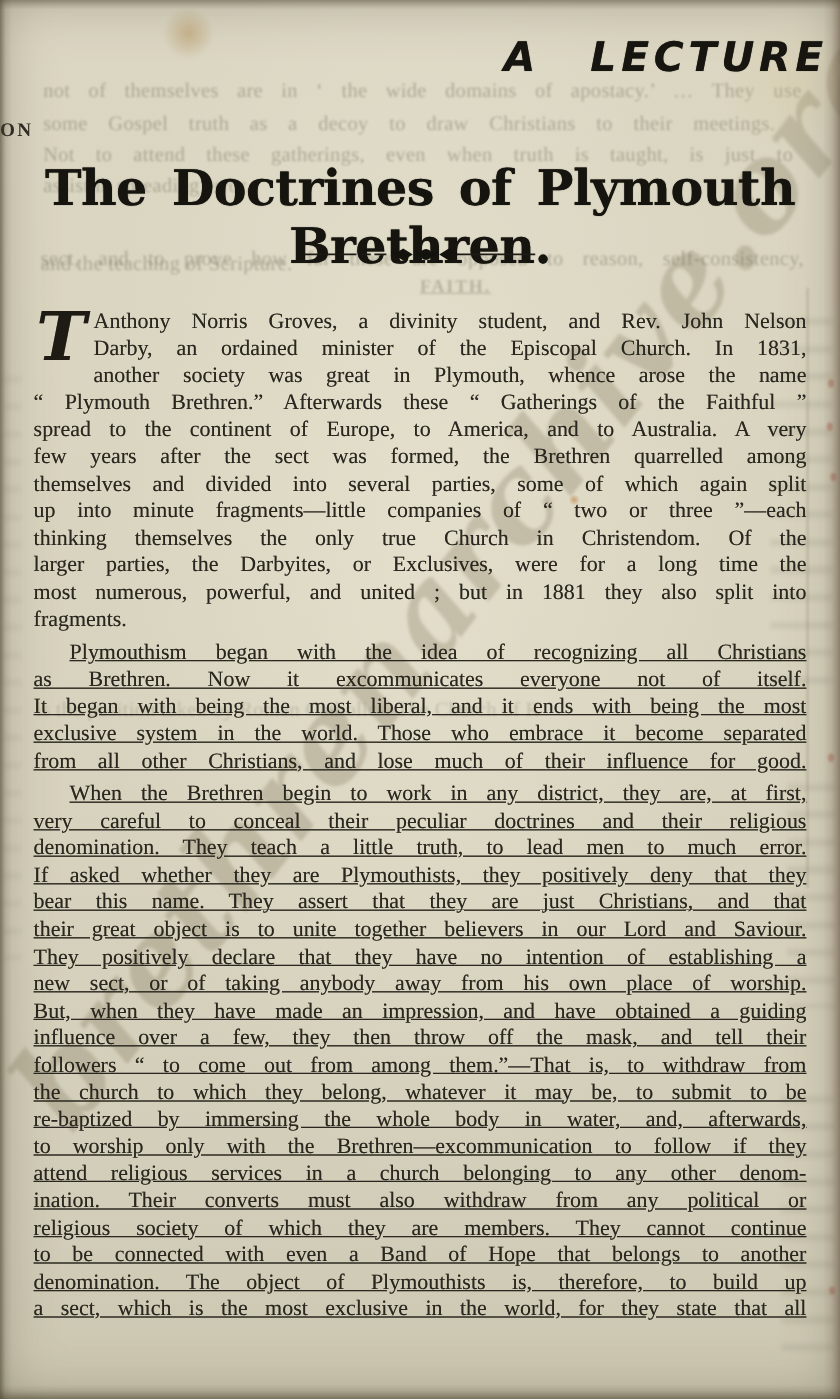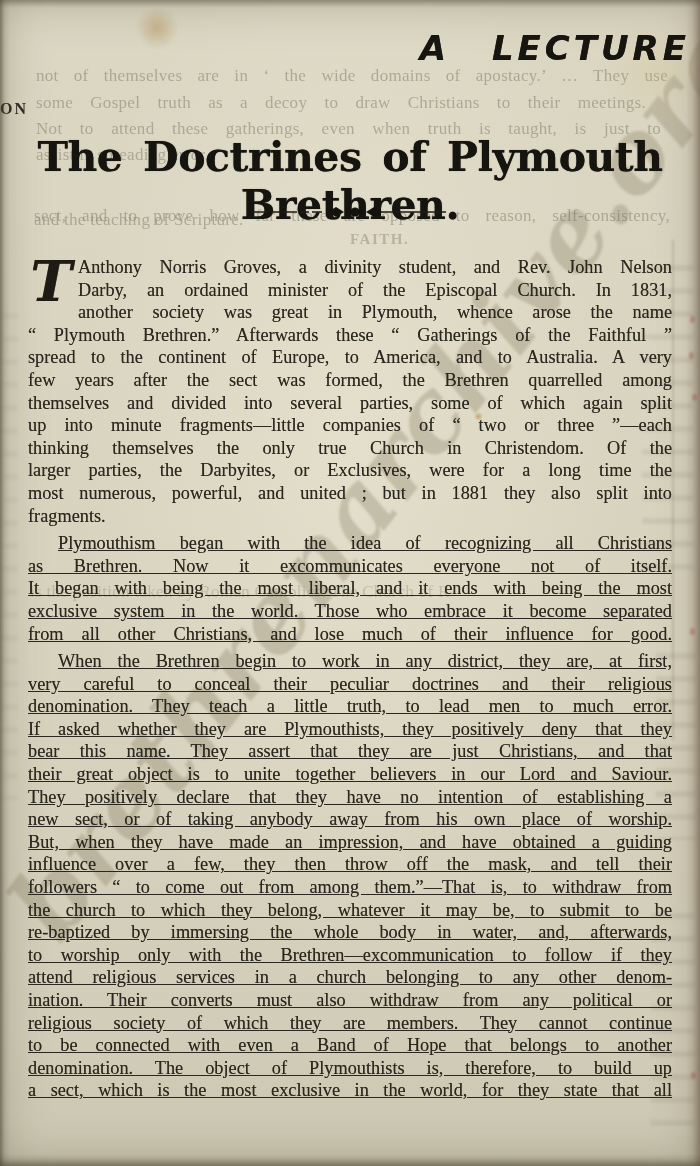--- a/index.html
+++ b/index.html
@@ -20,21 +20,21 @@
   .crease{position:absolute;left:672px;top:240px;width:2px;height:500px;background:rgba(110,104,82,0.22);filter:blur(1px);}
   
   .stain{position:absolute;border-radius:50%;pointer-events:none;}
   .stain-a{left:136px;top:6px;width:42px;height:44px;background:radial-gradient(circle,rgba(164,120,52,0.38),rgba(164,120,52,0) 70%);filter:blur(1px);}
   .stain-b{left:474px;top:412px;width:9px;height:9px;background:radial-gradient(circle,rgba(188,116,48,0.55),rgba(188,116,48,0) 75%);}
   .stain-c{left:600px;top:10px;width:110px;height:120px;background:radial-gradient(circle,rgba(205,186,128,0.20),rgba(205,186,128,0) 70%);}
   .fleck{position:absolute;width:5px;height:7px;border-radius:50%;background:rgba(164,88,78,0.45);filter:blur(1px);}
   
   .bleed{position:absolute;color:#8d8b77;opacity:0.62;filter:blur(0.7px);font-size:17px;letter-spacing:0.3px;line-height:20px;}
   .bleed.j{text-align:justify;text-align-last:justify;}
-  .bleed-faith{font-weight:bold;font-size:15px;letter-spacing:1.5px;opacity:0.5;}
+  .bleed-faith{font-weight:bold;font-size:15px;letter-spacing:1.5px;opacity:0.5;text-decoration:underline;}
   .smudgecol{position:absolute;pointer-events:none;filter:blur(1.6px);opacity:0.5;
     background:repeating-linear-gradient(180deg, transparent 0 13px, rgba(126,124,104,0.30) 13px 19px, transparent 19px 23px);}
   
   .watermark{
     position:absolute;left:-170px;top:452px;width:1050px;text-align:center;
     transform:rotate(-52deg);
     font-family:"DejaVu Serif", serif;font-style:italic;font-weight:bold;font-size:100px;
     color:rgba(112,102,74,0.26);filter:blur(1.2px);white-space:nowrap;pointer-events:none;
   }
   

